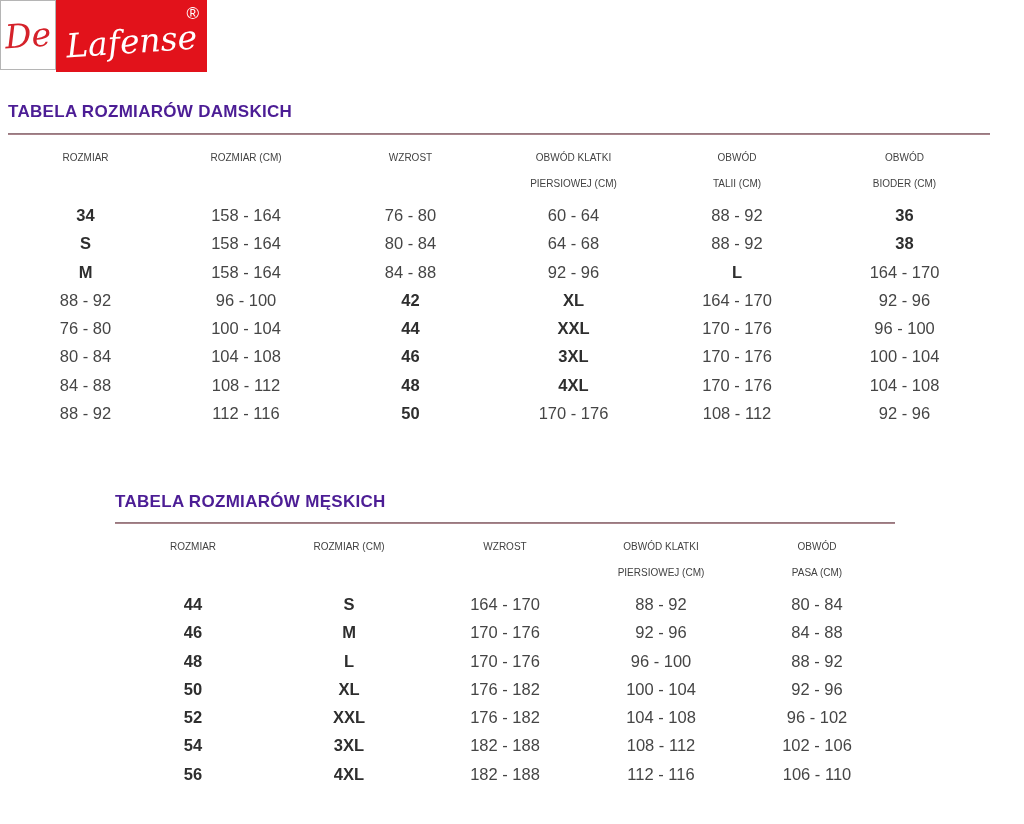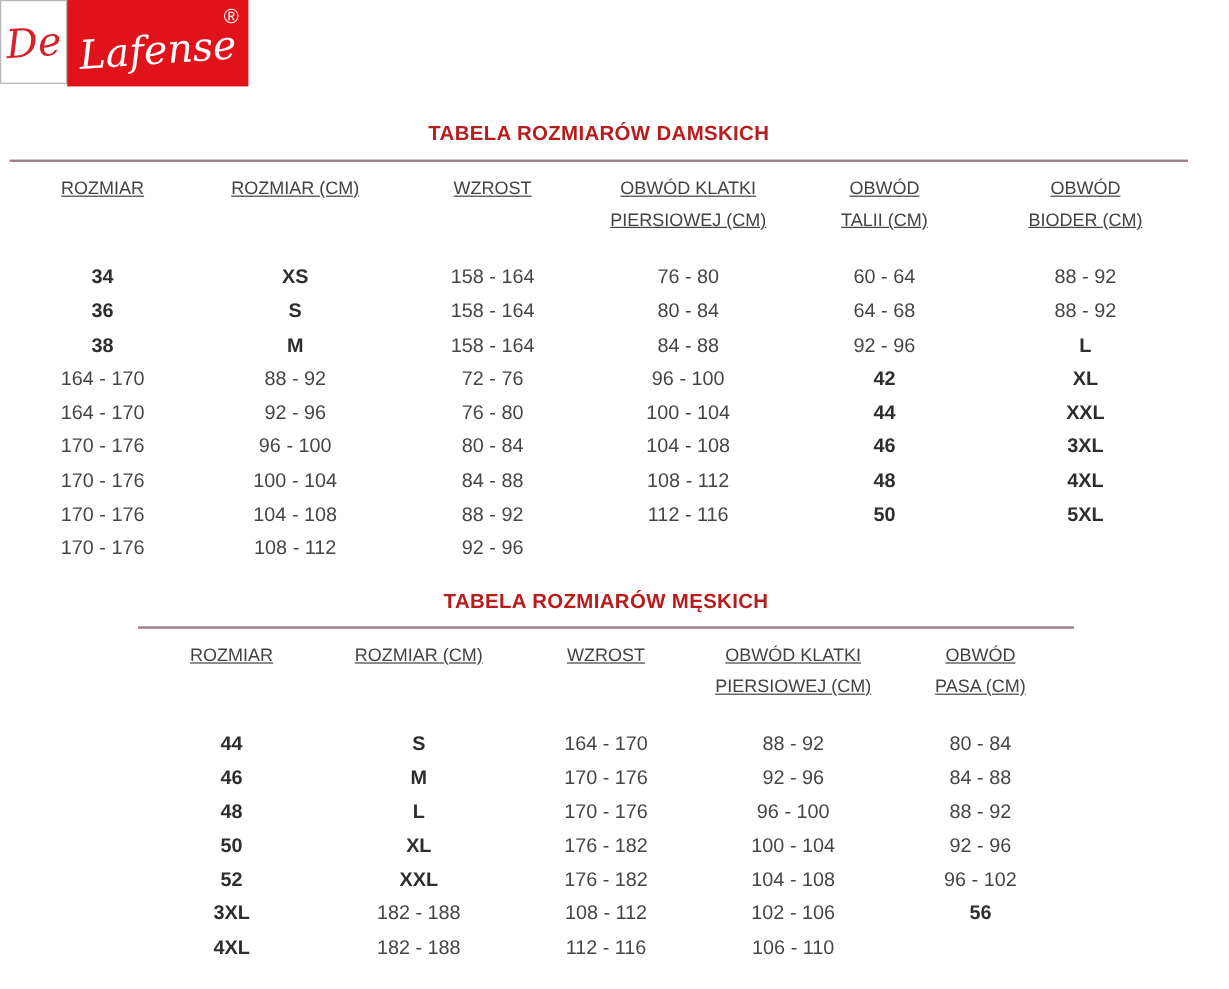--- a/index.html
+++ b/index.html
@@ -55,25 +55,25 @@
     font-family: "Liberation Sans", sans-serif;
     font-style: normal;
   }
 
   
   .size-table { position: absolute; }
   .table-women { left: 8px;   top: 96px;  width: 982px; }
   .table-men   { left: 115px; top: 490px; width: 780px; }
 
   .table-title {
-    text-align: center;
+    text-align: left;
     font-size: 17px;
     font-weight: 700;
     letter-spacing: 0.3px;
-    color: #b91c1c;
+    color: #4c1d95;
     line-height: 24px;
     height: 24px;
   }
   .table-women .table-title { margin-top: 4px; }
 
   .rule {
     height: 2px;
     background: linear-gradient(#8d747a, #b28a91);
     margin-top: 9px;
   }
@@ -83,29 +83,28 @@
   .table-women .t-head, .table-women .t-body {
     grid-template-columns: 155px 166px 163px 163px 164px 171px;
   }
   .table-men .t-head, .table-men .t-body {
     grid-template-columns: repeat(5, 156px);
   }
 
   .t-head { margin-top: 10px; }
   .th {
     text-align: center;
-    font-size: 15px;
+    font-size: 10px;
     line-height: 26px;
     color: #424242;
     white-space: pre-line;
     align-self: start;
-    text-decoration: underline;
-  }
-
-  .t-body { margin-top: 20px; grid-auto-rows: 28.3px; }
+  }
+
+  .t-body { margin-top: 4px; grid-auto-rows: 28.3px; }
   .td {
     text-align: center;
     font-size: 16.5px;
     line-height: 28.3px;
     color: #454545;
   }
   .td.col0, .td.col1 {
     font-weight: 700;
     color: #2e2e2e;
   }
@@ -134,40 +133,38 @@
         <div class="th col2">WZROST</div>
         <div class="th col3">OBWÓD KLATKI
 PIERSIOWEJ (CM)</div>
         <div class="th col4">OBWÓD
 TALII (CM)</div>
         <div class="th col5">OBWÓD
 BIODER (CM)</div>
       </div>
     <div class="t-body">
         <div class="td col0">34</div>
-        <div class="td col1">XS</div>
         <div class="td col2">158 - 164</div>
         <div class="td col3">76 - 80</div>
         <div class="td col4">60 - 64</div>
         <div class="td col5">88 - 92</div>
         <div class="td col0">36</div>
         <div class="td col1">S</div>
         <div class="td col2">158 - 164</div>
         <div class="td col3">80 - 84</div>
         <div class="td col4">64 - 68</div>
         <div class="td col5">88 - 92</div>
         <div class="td col0">38</div>
         <div class="td col1">M</div>
         <div class="td col2">158 - 164</div>
         <div class="td col3">84 - 88</div>
         <div class="td col5">92 - 96</div>
         <div class="td col1">L</div>
         <div class="td col2">164 - 170</div>
         <div class="td col3">88 - 92</div>
-        <div class="td col4">72 - 76</div>
         <div class="td col5">96 - 100</div>
         <div class="td col0">42</div>
         <div class="td col1">XL</div>
         <div class="td col2">164 - 170</div>
         <div class="td col3">92 - 96</div>
         <div class="td col4">76 - 80</div>
         <div class="td col5">100 - 104</div>
         <div class="td col0">44</div>
         <div class="td col1">XXL</div>
         <div class="td col2">170 - 176</div>
@@ -180,21 +177,20 @@
         <div class="td col3">100 - 104</div>
         <div class="td col4">84 - 88</div>
         <div class="td col5">108 - 112</div>
         <div class="td col0">48</div>
         <div class="td col1">4XL</div>
         <div class="td col2">170 - 176</div>
         <div class="td col3">104 - 108</div>
         <div class="td col4">88 - 92</div>
         <div class="td col5">112 - 116</div>
         <div class="td col0">50</div>
-        <div class="td col1">5XL</div>
         <div class="td col2">170 - 176</div>
         <div class="td col3">108 - 112</div>
         <div class="td col4">92 - 96</div>
       </div>
   </div>
 
   <div class="size-table table-men">
     <div class="table-title">TABELA ROZMIARÓW MĘSKICH</div>
     <div class="rule"></div>
     <div class="t-head">
@@ -225,20 +221,21 @@
         <div class="td col0">50</div>
         <div class="td col1">XL</div>
         <div class="td col2">176 - 182</div>
         <div class="td col3">100 - 104</div>
         <div class="td col4">92 - 96</div>
         <div class="td col0">52</div>
         <div class="td col1">XXL</div>
         <div class="td col2">176 - 182</div>
         <div class="td col3">104 - 108</div>
         <div class="td col4">96 - 102</div>
+        <div class="td col0">54</div>
         <div class="td col1">3XL</div>
         <div class="td col2">182 - 188</div>
         <div class="td col3">108 - 112</div>
         <div class="td col4">102 - 106</div>
         <div class="td col0">56</div>
         <div class="td col1">4XL</div>
         <div class="td col2">182 - 188</div>
         <div class="td col3">112 - 116</div>
         <div class="td col4">106 - 110</div>
       </div>

